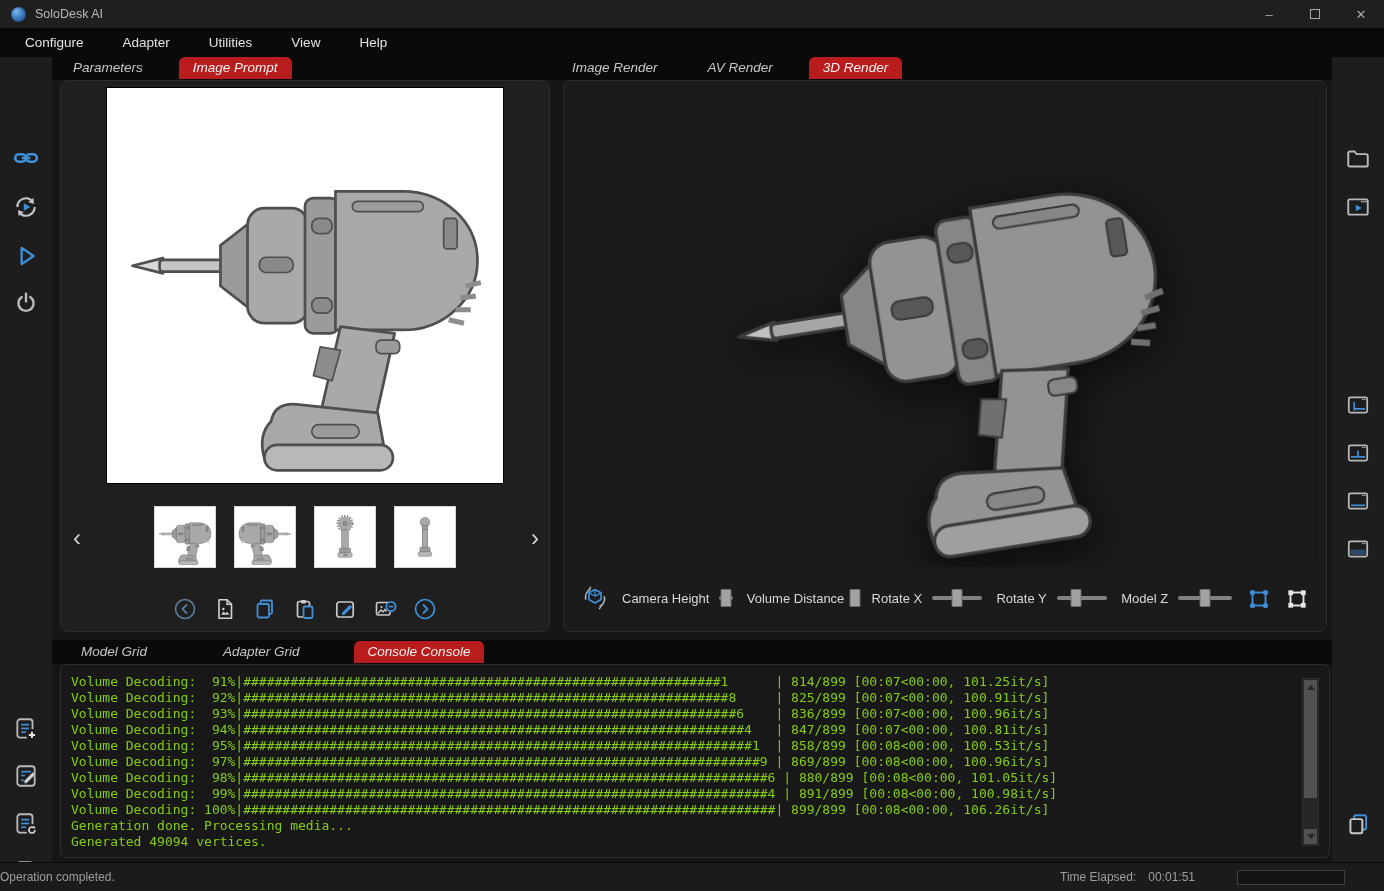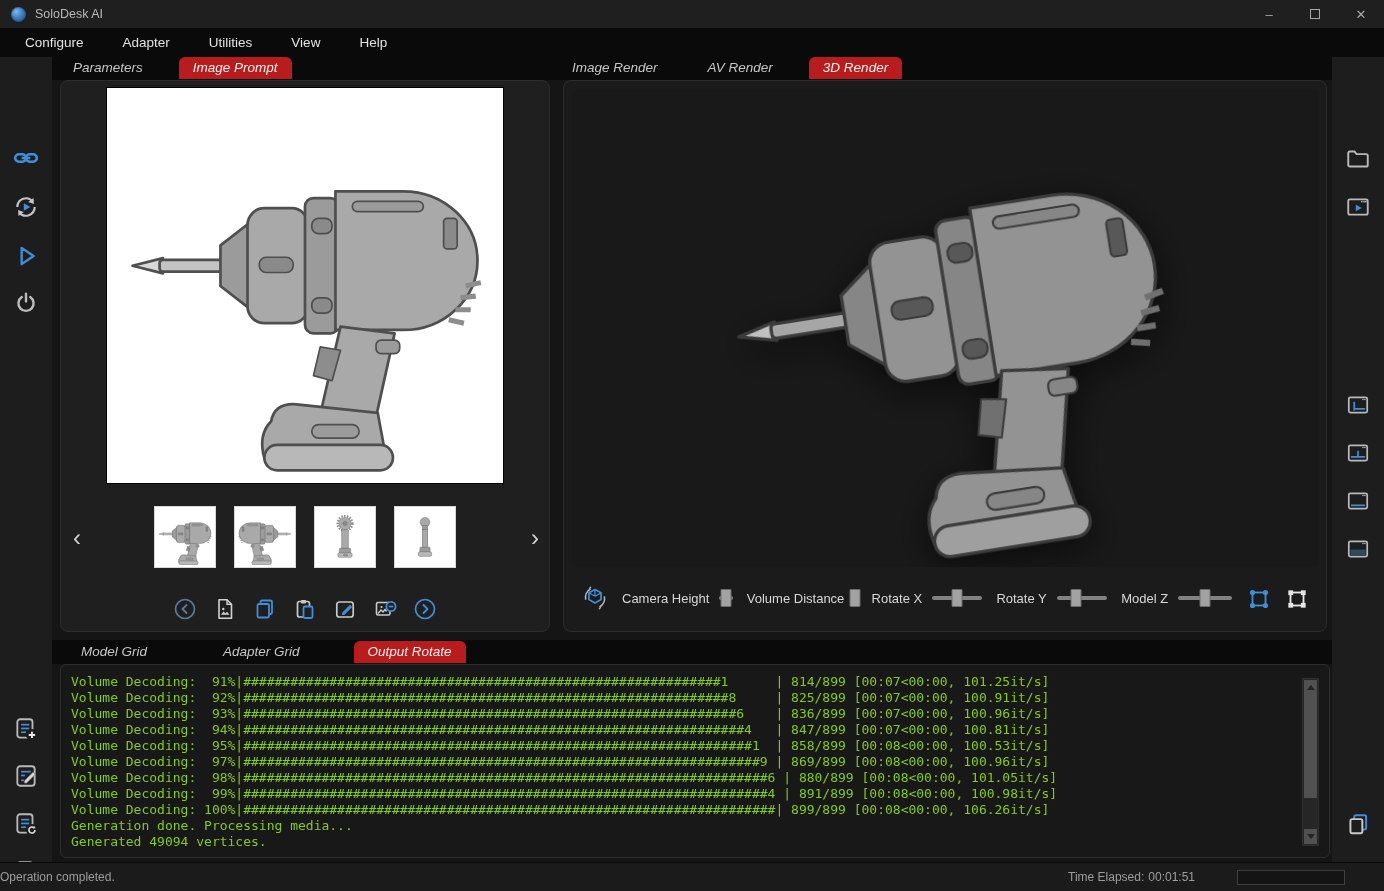--- a/index.html
+++ b/index.html
@@ -72,21 +72,21 @@
   .sb-btn { position:absolute; left:1px; right:1px; height:15px; background:#515151; display:flex; align-items:center; justify-content:center; }
   .sb-btn.top { top:1px; }
   .sb-btn.bot { bottom:1px; }
   .sb-thumb { position:absolute; left:1px; right:1px; top:16px; height:62%; background:#515151; }
   .arr-up { width:0; height:0; border-left:4px solid transparent; border-right:4px solid transparent; border-bottom:5px solid #242424; }
   .arr-down { width:0; height:0; border-left:4px solid transparent; border-right:4px solid transparent; border-top:5px solid #242424; }
   
   .statusbar { position:absolute; left:0; bottom:0; width:1384px; height:29px; background:#1b1b1b; border-top:1px solid #090909; display:flex; align-items:center; }
   .status-msg { font-size:12px; color:#9d9d9d; }
   .status-right { position:absolute; right:39px; display:flex; align-items:center; gap:42px; }
-  .time-group { display:flex; gap:4px; font-size:12px; color:#9d9d9d; }
+  .time-group { display:flex; gap:12px; font-size:12px; color:#9d9d9d; }
   .progress-outline { width:108px; height:15px; background:#141414; border:1px solid #3f3f3f; }
   .hidden-defs { position:absolute; width:0; height:0; overflow:hidden; }
 </style>
 </head>
 <body>
 
 <svg class="hidden-defs" aria-hidden="true">
   <defs>
     <g id="drill-side" stroke="var(--dl-line)" stroke-width="1.6" stroke-linejoin="round">
       <polygon points="8,98 26,93.5 26,102.5" fill="var(--dl-bit)"></polygon>
@@ -288,21 +288,21 @@
 
 <div class="tabrow" style="left:558px; top:57px;">
   <div class="tab">Image Render</div>
   <div class="tab">AV Render</div>
   <div class="tab active">3D Render</div>
 </div>
 
 <div class="tabrow" style="left:55px; top:641px;margin-left:12px;">
   <div class="tab">Model Grid</div>
   <div class="tab" style="margin-left:26px">Adapter Grid</div>
-  <div class="tab active" style="margin-left:18px">Output Rotate</div>
+  <div class="tab active" style="margin-left:18px">Console Console</div>
 </div>
 
 <div class="panel prompt-panel">
   <div class="canvas-white">
     <svg class="main" viewBox="0 0 220 220">
         <use href="#drill-side"></use>
       </svg>
   </div>
   <div class="thumb-nav" style="left:4px; top:440px;">‹</div>
   <div class="thumbs">

